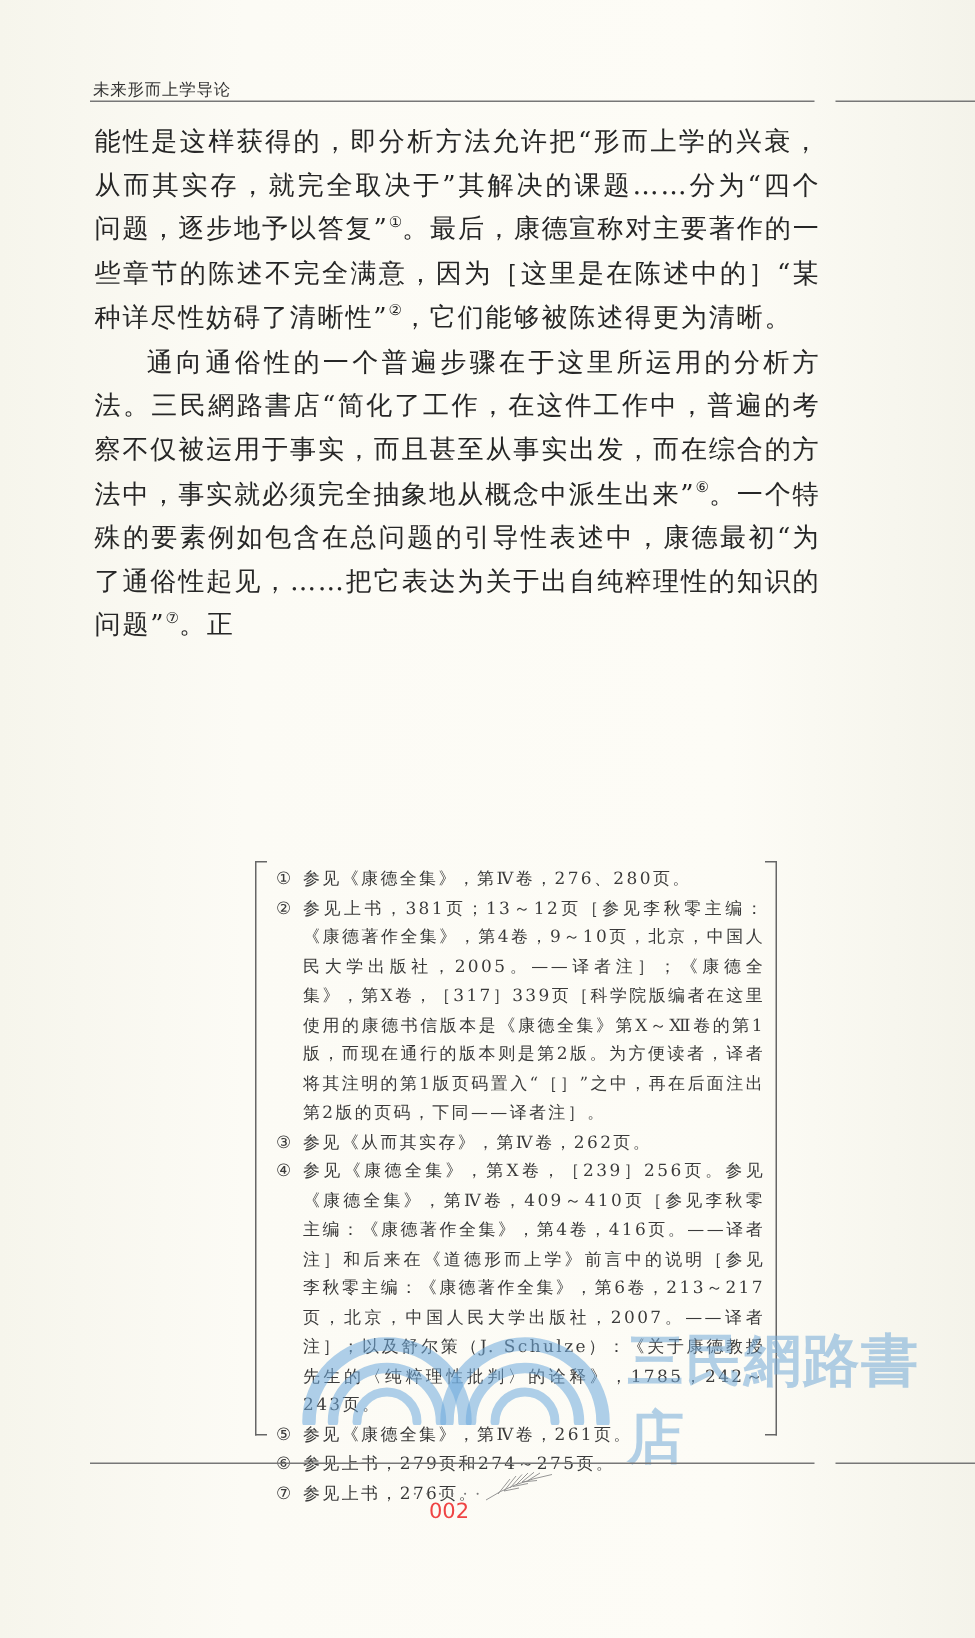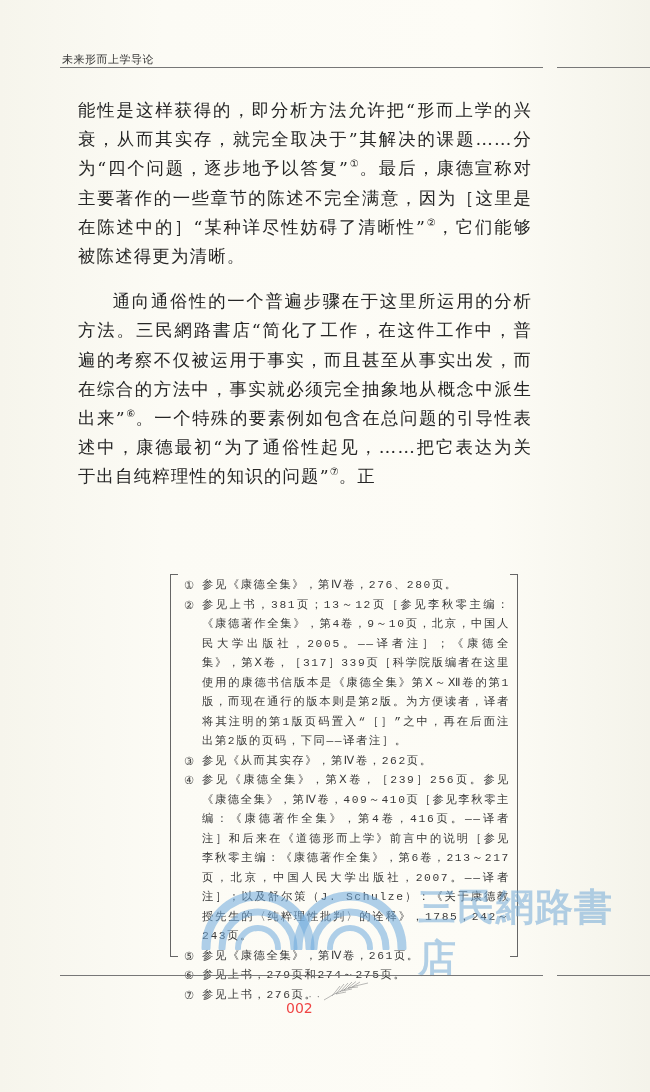--- a/index.html
+++ b/index.html
@@ -21,42 +21,42 @@
   }
   .head-rule { position: absolute; top: 67px; height: 1px; background: #777; }
   .head-rule.main { left: 60px; width: 483px; }
   .head-rule.side { left: 557px; width: 93px; }
 
   .body-text {
     position: absolute; left: 62px; top: 80px; width: 486px;
     font-size: 17.4px; line-height: 29.2px; letter-spacing: 1.2px;
     text-align: justify; color: #262626;
   }
-  .body-text p { margin: 16px; }
+  .body-text p { margin: 1px; }
   .body-text p.indent { text-indent: 2em; }
   .fn-ref { font-size: 10px; vertical-align: super; line-height: 0; letter-spacing: 0; }
 
   .fn-box {
     position: absolute; left: 170px; top: 574px; width: 348px; height: 383px;
   }
   .fn-box .bl { position: absolute; left: 0; top: 0; bottom: 0; width: 1px; background: #666; }
   .fn-box .br { position: absolute; right: 0; top: 0; bottom: 0; width: 1px; background: #666; }
   .fn-box .tl { position: absolute; left: 0; top: 0; width: 8px; height: 1px; background: #666; }
   .fn-box .tr { position: absolute; right: 0; top: 0; width: 8px; height: 1px; background: #666; }
   .fn-box .blc { position: absolute; left: 0; bottom: 0; width: 8px; height: 1px; background: #666; }
   .fn-box .brc { position: absolute; right: 0; bottom: 0; width: 8px; height: 1px; background: #666; }
 
   .fn-list {
     position: absolute; left: 14px; top: 2px; width: 326px;
     font-size: 11.3px; line-height: 19.5px; letter-spacing: 1.6px; color: #3a3a3a;
     text-align: justify;
   }
   .fn-item { display: flex; }
   .fn-num { flex: 0 0 18px; }
-  .fn-body { flex: 1; font-family: Liberation Mono, monospace; }
+  .fn-body { flex: 1; }
 
   .watermark {
     position: absolute; left: 170px; top: 880px; width: 420px; height: 70px;
     pointer-events: none;
     margin-left: 28px;
   }
   .wm-arcs { position: absolute; left: 0; top: 6px; }
   .wm-cn {
     position: absolute; left: 220px; top: 2px;
     font-size: 38px; color: rgba(115,170,215,0.55); letter-spacing: 1px;

